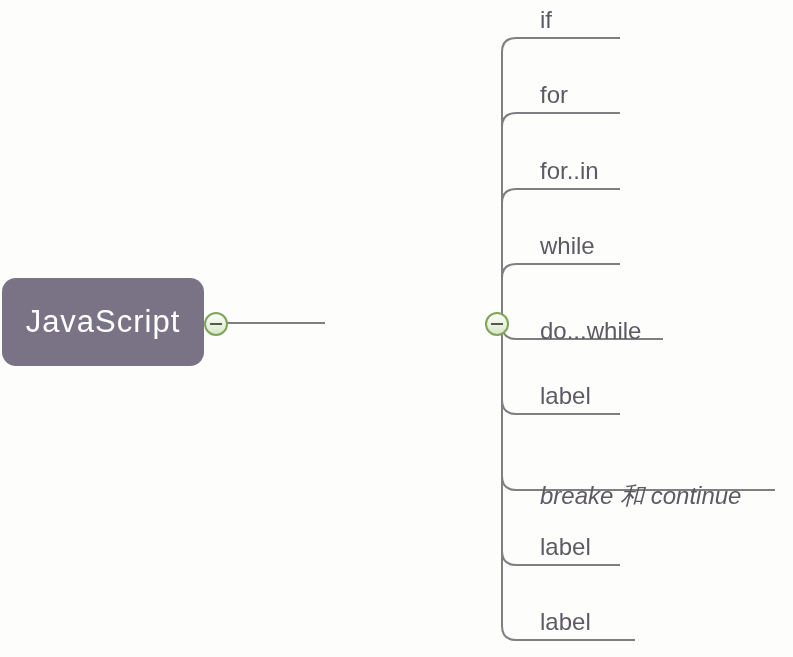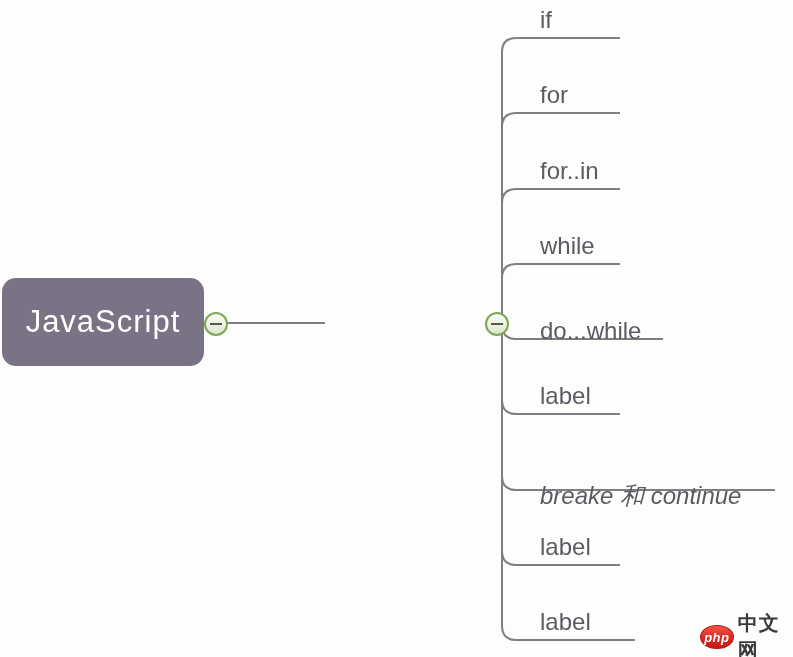--- a/index.html
+++ b/index.html
@@ -119,18 +119,14 @@
       <div class="leaf-label" style="top: 81px;">for</div>
       <div class="leaf-label" style="top: 157px;">for..in</div>
       <div class="leaf-label" style="top: 232px;">while</div>
       <div class="leaf-label" style="top: 307px; margin-top: 10px;">do...while</div>
       <div class="leaf-label" style="top: 382px;">label</div>
       <div class="leaf-label" style="top: 482px; font-style: italic;">breake 和 continue</div>
       <div class="leaf-label" style="top: 533px;">label</div>
       <div class="leaf-label" style="top: 608px;">label</div>
     </div>
 
-  <div id="watermark">
-    <span id="php-badge">php</span>
-    <span id="site-name">中文网</span>
-  </div>
 
 </div>
 
 </body></html>

